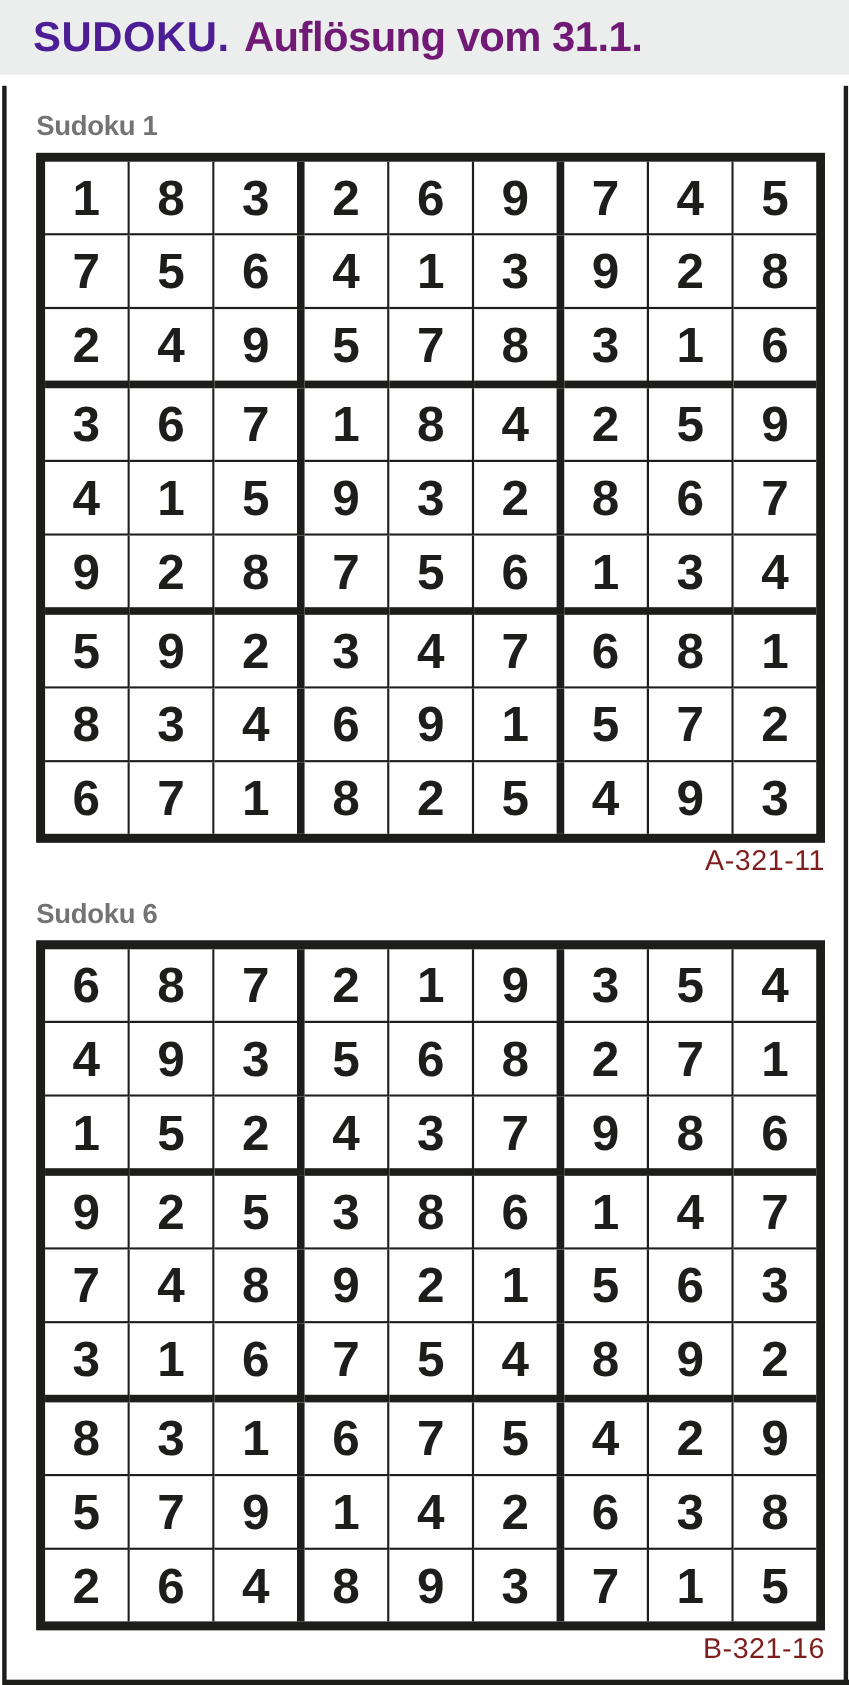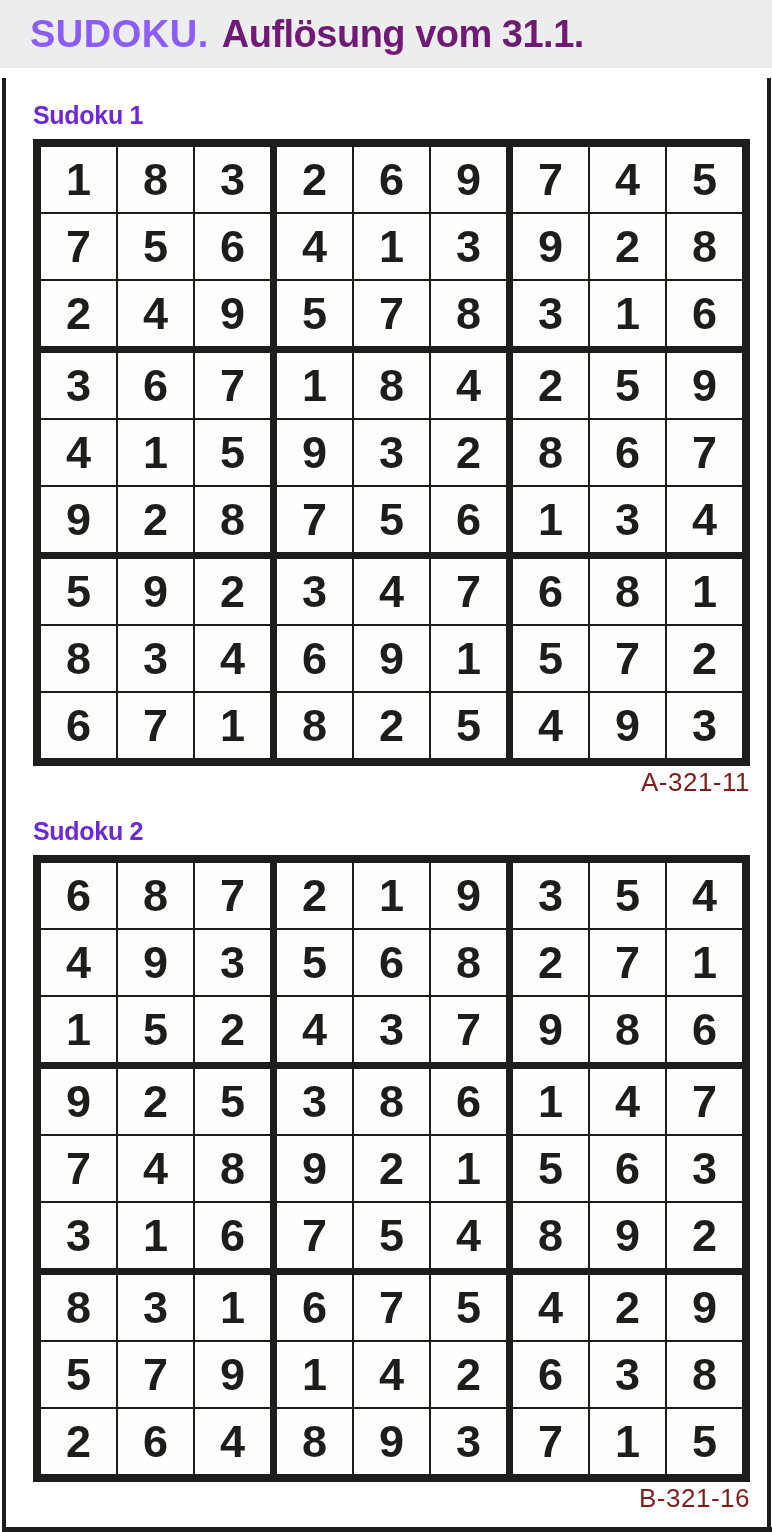--- a/index.html
+++ b/index.html
@@ -19,42 +19,42 @@
     height: 68px;
     background: #eceeed;
     display: flex;
     align-items: center;
     padding-left: 30px;
   }
   .brand {
     font-size: 38px;
     font-weight: bold;
     letter-spacing: 0.5px;
-    color: #8b5cf6;
+    color: #4c1d95;
     margin-right: 13px;
   }
   .edition-title {
     font-size: 38px;
     font-weight: bold;
     letter-spacing: -0.5px;
     color: #701a75;
   }
 
   
   .rule-left  { position: absolute; left: 2px;  top: 78px; bottom: 0; width: 4px;  background: #1d1d1b; }
   .rule-right { position: absolute; right: 1px; top: 78px; bottom: 0; width: 4px;  background: #1d1d1b; }
   .rule-bottom{ position: absolute; left: 4px; right: 0; bottom: 0;  height: 5px; background: #1d1d1b; }
 
   
   .content { padding-left: 33px; }
   .puzzle { width: 717px; }
   .puzzle-label {
     font-size: 25px;
     font-weight: bold;
-    color: #6d28d9;
+    color: #737373;
     letter-spacing: -0.3px;
   }
   .puzzle-label.first { padding-top: 33px; padding-bottom: 9px; }
   .puzzle-label.second { padding-top: 21px; padding-bottom: 9px; }
 
   .sudoku-grid {
     display: grid;
     grid-template-columns: repeat(9, auto);
     width: fit-content;
     border: 8px solid #1d1d1b;
@@ -186,21 +186,21 @@
           <div class="cell eb">2</div>
           <div class="cell tr eb">5</div>
           <div class="cell eb">4</div>
           <div class="cell eb">9</div>
           <div class="cell er eb">3</div>
         </div>
       <div class="puzzle-code">A-321-11</div>
     </section>
 
     <section class="puzzle">
-      <div class="puzzle-label second">Sudoku 2</div>
+      <div class="puzzle-label second">Sudoku 6</div>
       <div class="sudoku-grid">
           <div class="cell">6</div>
           <div class="cell">8</div>
           <div class="cell tr">7</div>
           <div class="cell">2</div>
           <div class="cell">1</div>
           <div class="cell tr">9</div>
           <div class="cell">3</div>
           <div class="cell">5</div>
           <div class="cell er">4</div>

